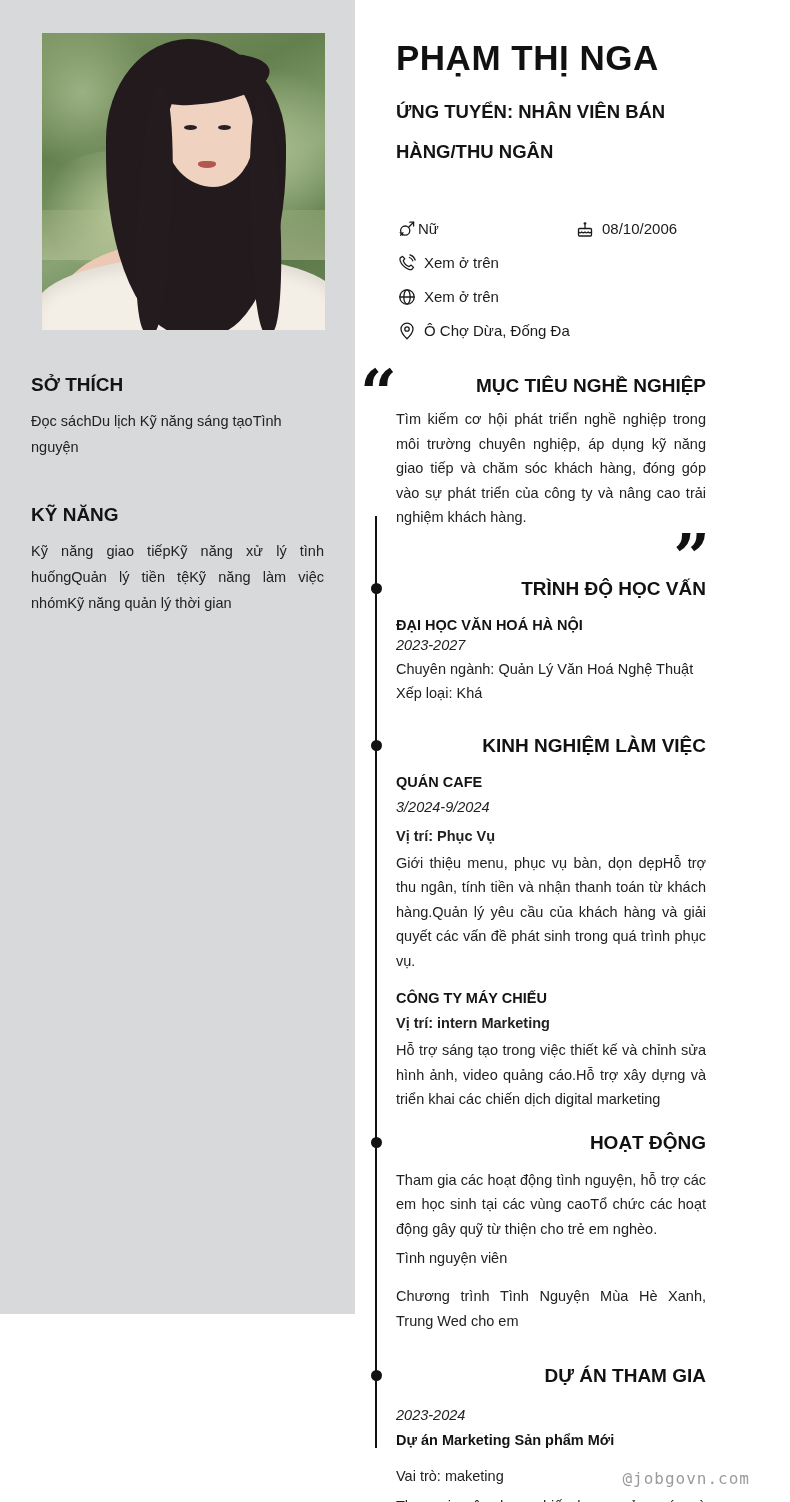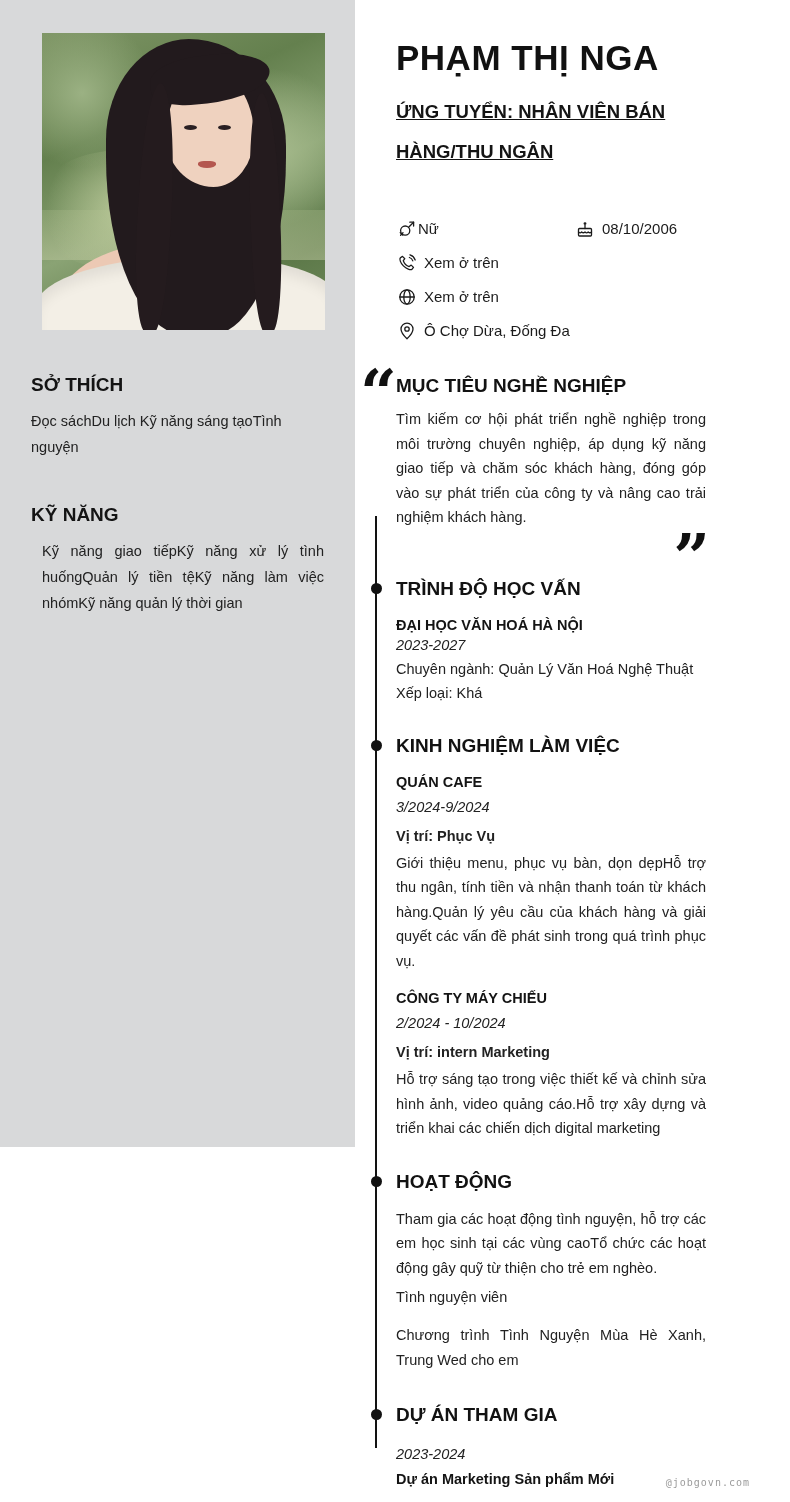--- a/index.html
+++ b/index.html
@@ -9,21 +9,21 @@
     color:#1b1b1b;
     background:#ffffff;
     position:relative;
     width:790px; height:1502px;
     overflow:hidden;
   }
 
   
   .sidebar {
     position:absolute; left:0; top:0;
-    width:355px; height:1147px;
+    width:355px; height:1314px;
     background:#d8d9da;
   }
   .photo {
     width:283px; height:297px;
     margin:33px 0 0 42px;
     position:relative; overflow:hidden;
     background:linear-gradient(155deg,#7e9565 0%,#64804e 30%,#8aa374 55%,#5d7949 80%,#6f8a5c 100%);
   }
   .photo .blob { position:absolute; border-radius:50%; }
   .b1 { left:-30px; top:-20px; width:140px; height:160px; background:radial-gradient(circle,#9bb183 0%,transparent 70%); }
@@ -37,40 +37,40 @@
   .fringe { position:absolute; left:108px; top:22px; width:120px; height:48px; background:#221a1d; border-radius:50% 50% 60% 40%; transform:rotate(-6deg); }
   .strand { position:absolute; left:96px; top:50px; width:34px; height:250px; background:#241b1e; border-radius:40% 60% 30% 50%; transform:rotate(4deg); }
   .strand2{ position:absolute; left:208px; top:60px; width:30px; height:240px; background:#241b1e; border-radius:60% 40% 50% 30%; transform:rotate(-3deg); }
   .eye { position:absolute; width:13px; height:5px; background:#2a2023; border-radius:50%; top:92px; }
   .eyeL { left:142px; } .eyeR { left:176px; }
   .lips { position:absolute; left:156px; top:128px; width:18px; height:7px; background:#b4574f; border-radius:40% 40% 60% 60%; }
 
   .side-section { margin:44px 31px 0 31px; }
   .side-title { font-size:19px; font-weight:700; color:#141414; }
   .side-text { margin-top:12px; font-size:14.5px; line-height:26px; color:#222; }
-  .side-text.justify { text-align:justify;margin-left:11px; }
+  .side-text.justify { text-align:justify; }
 
   
   .main {
     position:absolute; left:355px; top:0;
     width:391px; height:1502px;
     padding:38px 40px 0 41px;
     background:#fff;
   }
   .name { font-size:35px; font-weight:700; letter-spacing:.5px; color:#111; }
-  .applying { margin-top:14px; font-size:18.5px; font-weight:700; line-height:40px; max-width:335px; color:#141414;text-decoration:underline; }
+  .applying { margin-top:14px; font-size:18.5px; font-weight:700; line-height:40px; max-width:335px; color:#141414; }
 
   .contact { margin-top:46px; display:grid; grid-template-columns:178px 1fr; row-gap:13px; font-size:15px; }
   .c-item { display:flex; align-items:center; min-height:21px;text-align:center; }
   .c-item .ic { width:21px; height:21px; flex:0 0 21px; margin-right:7px; display:inline-flex; align-items:center; justify-content:center; }
   .c-item.tight .ic { margin-right:1px; }
   .ic svg { width:20px; height:20px; stroke:#1b1b1b; fill:none; stroke-width:1.3; stroke-linecap:round; stroke-linejoin:round; }
 
   .section { position:relative; }
-  .sec-title { font-size:19px; font-weight:700; color:#121212; }
+  .sec-title { font-size:19px; font-weight:700; color:#121212;text-align:right; }
 
   .objective { margin-top:34px; }
   .q-open {
     position:absolute; left:-36px; top:-14px;
     font-size:64px; font-weight:700; line-height:1; color:#111;
     font-family:"DejaVu Serif", serif; letter-spacing:-4px;
   }
   .q-close-row { text-align:right; height:26px; margin-top:-2px; }
   .q-close {
     font-size:64px; font-weight:700; line-height:0.9; color:#111;
@@ -94,33 +94,33 @@
   .it { font-style:italic; }
   .line { font-size:14.5px; line-height:24px; color:#222; }
   .edu .sub-head { margin-top:17px; }
   .edu .line { }
 
   .exp { margin-top:30px; }
   .exp .sub-head { margin-top:17px; }
   .exp .line { margin-top:5px; }
   .exp .body-text { margin-top:3px; }
 
-  .act { margin-top:30px; }
+  .act { margin-top:20px; }
   .act .body-text { margin-top:14px; }
   .act .line { margin-top:5px; }
 
   .proj { margin-top:32px; }
   .proj .line { margin-top:16px; }
   .proj .sub-head { margin-top:5px; }
   .proj .body-text { margin-top:6px; }
 
   .watermark {
     position:absolute; right:40px; bottom:14px;
     font-family:"DejaVu Sans Mono", monospace;
-    font-size:10px; color:#9b9b9b; letter-spacing:1px;
+    font-size:16px; color:#9b9b9b; letter-spacing:1px;
   }
 </style>
 </head>
 <body>
 
 <div class="sidebar">
   <div class="photo">
     <div class="blob b1"></div>
     <div class="blob b2"></div>
     <div class="water"></div>
@@ -236,21 +236,20 @@
 
     <div>
       <div class="sub-head">QUÁN CAFE</div>
       <div class="line it">3/2024-9/2024</div>
       <div class="line sub-head">Vị trí: Phục Vụ</div>
       <div class="body-text justify">Giới thiệu menu, phục vụ bàn, dọn dẹpHỗ trợ thu ngân, tính tiền và nhận thanh toán từ khách hàng.Quản lý yêu cầu của khách hàng và giải quyết các vấn đề phát sinh trong quá trình phục vụ.</div>
     </div>
 
     <div>
       <div class="sub-head">CÔNG TY MÁY CHIẾU</div>
-      <div class="line it">2/2024 - 10/2024</div>
       <div class="line sub-head">Vị trí: intern Marketing</div>
       <div class="body-text justify">Hỗ trợ sáng tạo trong việc thiết kế và chỉnh sửa hình ảnh, video quảng cáo.Hỗ trợ xây dựng và triển khai các chiến dịch digital marketing</div>
     </div>
   </div>
 
   <div class="section t-sec act">
     <div style="position:relative">
       <span class="bullet"></span>
       <div class="sec-title">HOẠT ĐỘNG</div>
     </div>

